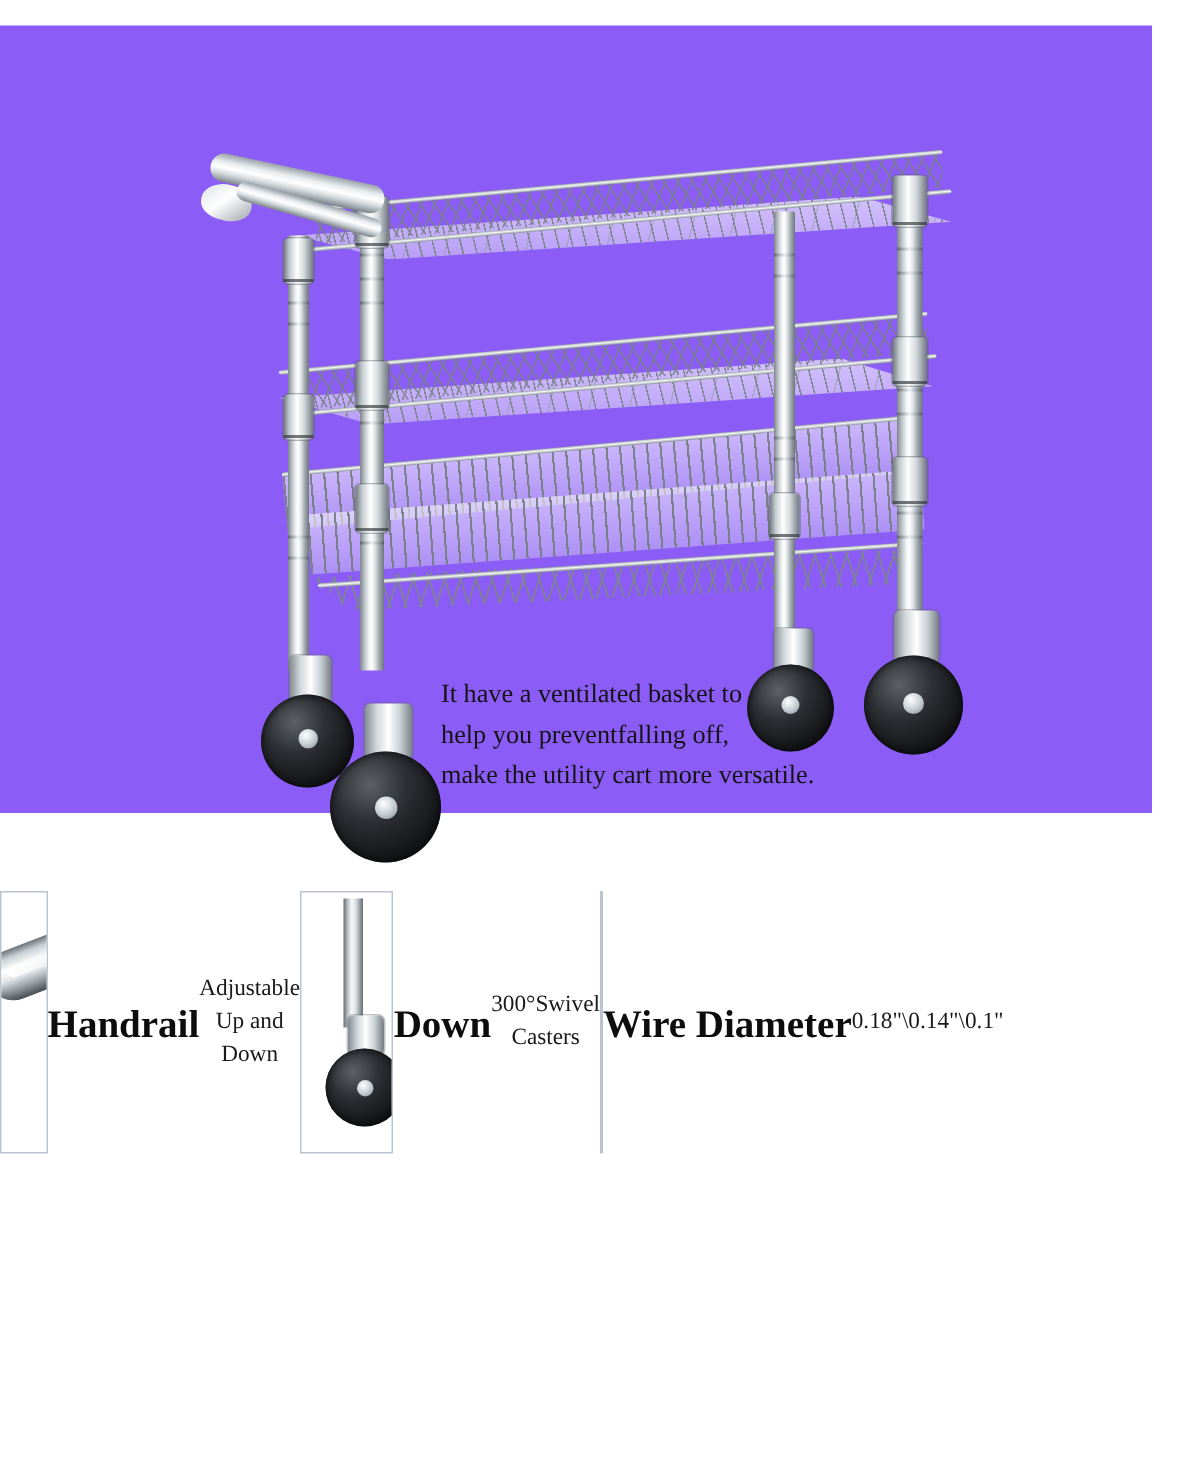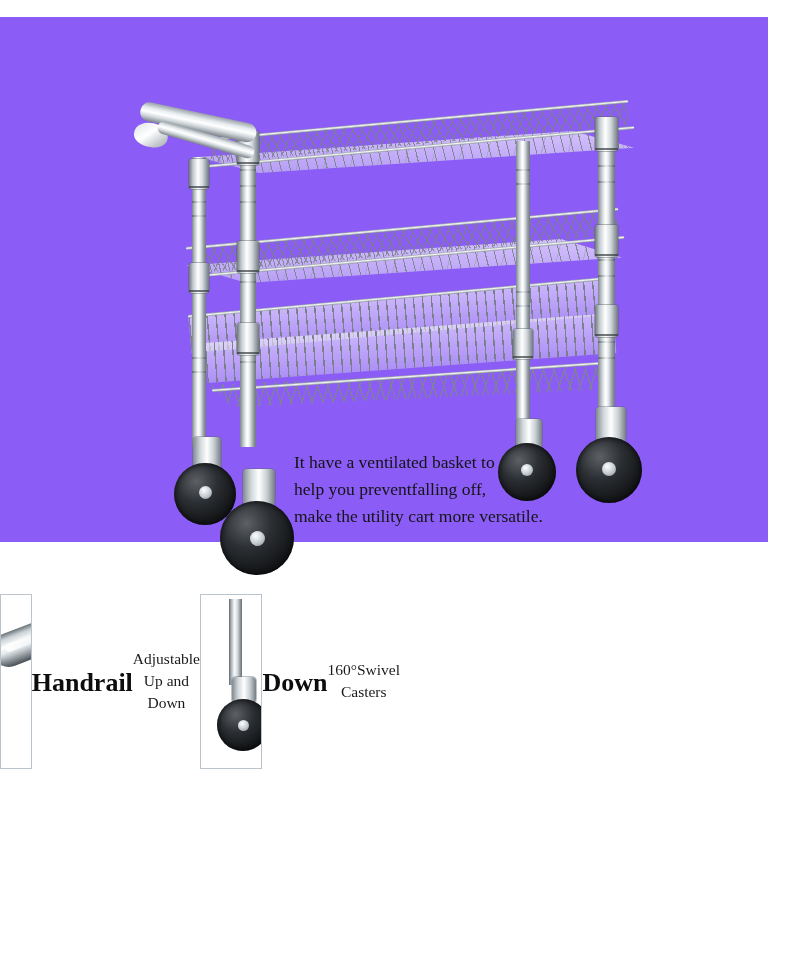--- a/index.html
+++ b/index.html
@@ -555,20 +555,30 @@
           <div class="hub" style="left:21px; top:43px; width:11px; height:11px;"></div>
         </div>
 
         <div class="caster" style="left:78px; top:102px; width:72px; height:98px;">
           <div class="fork" style="width:32px; height:38px; top:0px;"></div>
           <div class="tire" style="top:28px; width:70px; height:70px;"></div>
           <div class="hub" style="left:28px; top:58px; width:14px; height:14px;"></div>
         </div>
       </div>
       <div class="feature-title">Down</div>
-      <div class="feature-sub">160°Swivel Casters</div>
+      <div class="feature-sub">300°Swivel Casters</div>
     </div>
 
 
+    <div class="feature">
+      <div class="thumb">
+        <div class="t4-bot-shelf"></div>
+        <div class="t4-top-shelf"></div>
+        <div class="t4-post"></div>
+        <div class="t4-sleeve"></div>
+      </div>
+      <div class="feature-title">Wire Diameter</div>
+      <div class="feature-sub">0.18"\0.14"\0.1"</div>
+    </div>
 
   </div>
 
 </div>
 
 </body></html>

